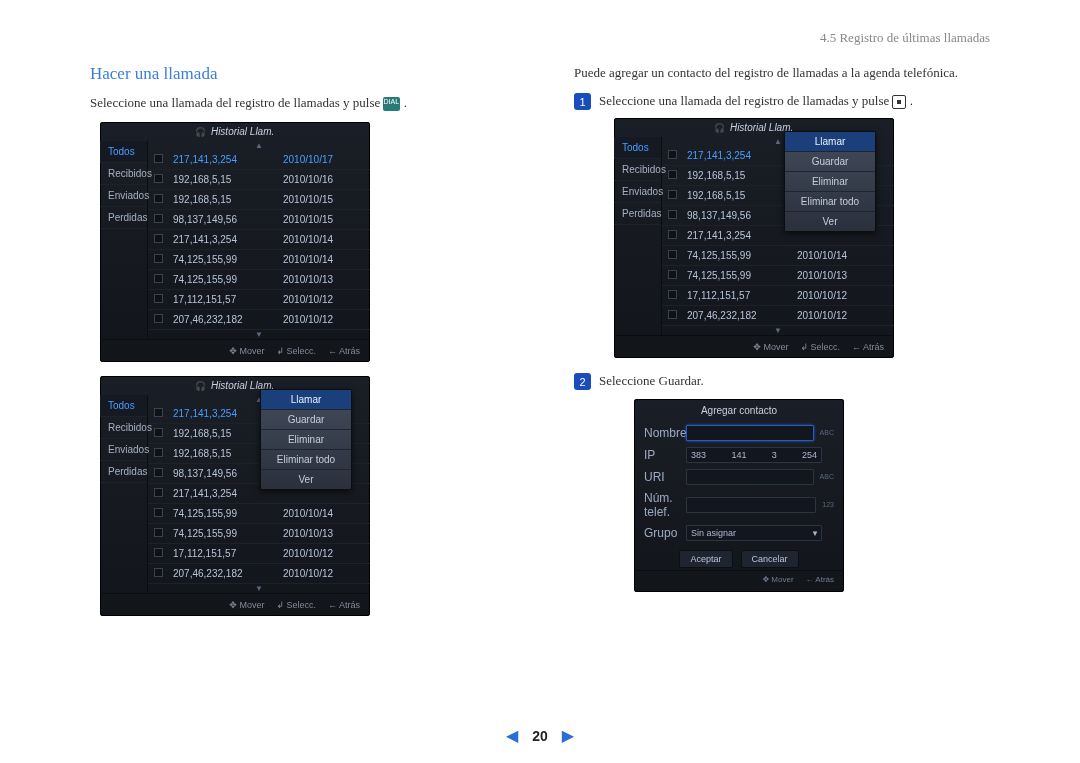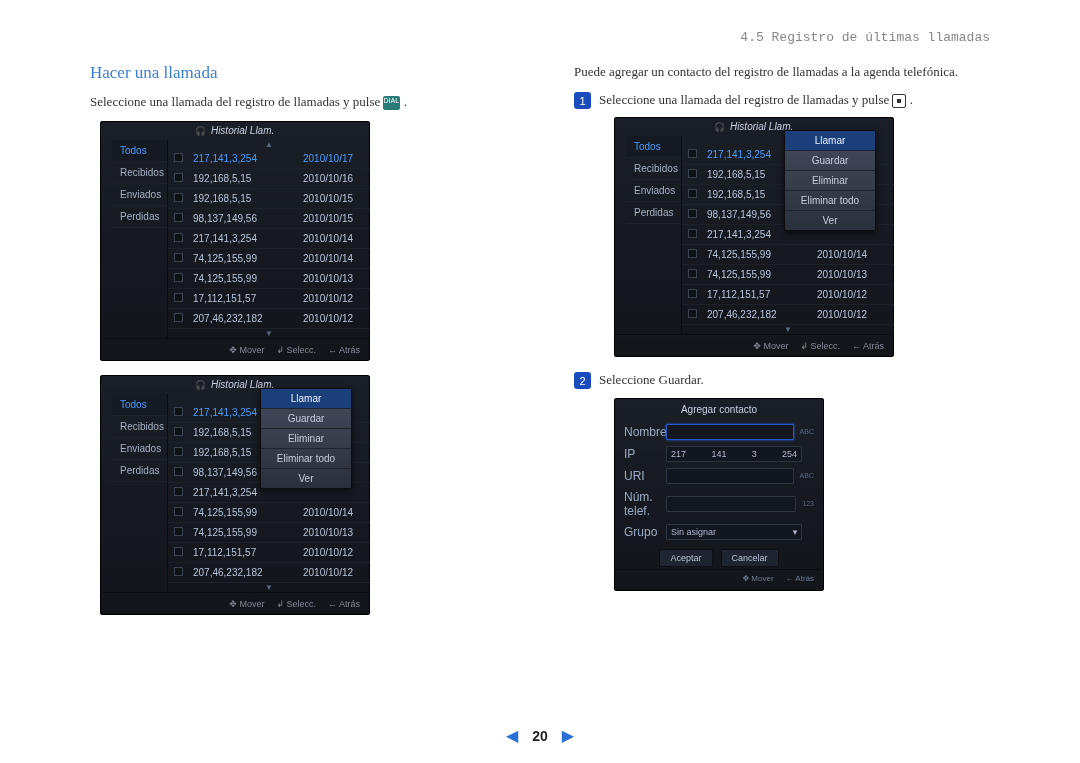--- a/index.html
+++ b/index.html
@@ -1,35 +1,35 @@
 <!DOCTYPE html>
 <html><head>
 <meta charset="utf-8">
 <style>
   * { box-sizing: border-box; margin: 0; padding: 0; }
   body { font-family: Georgia, serif; background: #fff; width: 1080px; height: 763px; position: relative; padding: 30px 90px 0 90px; color: #333; }
-  .breadcrumb { text-align: right; font-size: 13px; color: #888; margin-bottom: 18px; font-family: Liberation Mono, monospace; }
+  .breadcrumb { text-align: right; font-size: 13px; color: #888; margin-bottom: 18px; }
   .columns { display: flex; gap: 68px; }
   .col { flex: 1; }
   h2 { color: #3B7EDA; font-size: 17px; font-weight: normal; margin-bottom: 10px; }
   .body-text { font-size: 13px; margin-bottom: 10px; line-height: 1.4; }
   .body-text .inline-icon { display: inline-block; vertical-align: middle; }
   .step-row { display: flex; align-items: flex-start; gap: 8px; margin: 6px 0 8px; }
   .step-num { background: #1a4dbb; color: #fff; width: 17px; height: 17px; border-radius: 3px; font-size: 11px; font-family: Arial, sans-serif; display: flex; align-items: center; justify-content: center; flex-shrink: 0; margin-top: 1px; }
   .step-text { font-size: 13px; line-height: 1.4; }
   .icon-dial { width: 17px; height: 14px; background: #2b7a7a; border-radius: 2px; display: inline-flex; align-items: center; justify-content: center; color:#fff; font-size:7px; font-family: Arial; vertical-align: middle; }
   .icon-opt { width: 14px; height: 14px; border: 1px solid #333; border-radius: 2px; display: inline-flex; align-items:center; justify-content:center; vertical-align: middle; }
   .icon-opt::after { content:""; width:4px; height:4px; background:#333; }
   
   
   .ui-panel { background: linear-gradient(#1a1e26,#12151a); border-radius: 3px; color: #b7c4da; font-family: Arial, sans-serif; font-size: 10px; margin: 4px 0 14px 10px; box-shadow: 0 0 0 1px #000 inset; }
   .ui-title { text-align: center; padding: 4px 0 4px; color: #c7d0e0; font-size: 10px; font-style: italic; }
   .ui-title::before { content:"🎧"; font-style: normal; margin-right: 4px; font-size: 9px; opacity: 0.6; }
   .ui-body { display: flex; }
-  .ui-side { width: 56px; border-right: 1px solid #0a0c10; margin-left: 12px; }
+  .ui-side { width: 48px; border-right: 1px solid #0a0c10; }
   .ui-side div { padding: 5px 8px; border-bottom: 1px solid #1d2129; color:#a4b0c4; }
   .ui-side div.active { color:#4a9eff; background:#141922; }
   .ui-main { flex: 1; position: relative; }
   .ui-row { display: flex; align-items: flex-start; padding: 4px 6px; border-bottom: 1px solid #1d2129; }
   .ui-row.top { color:#4a9eff; }
   .ui-cbox { width: 9px; height: 9px; border: 1px solid #3a4250; margin-right: 10px; background:#0e1115; flex-shrink:0; }
   .ui-ip { width: 110px; }
   .ui-date { }
   .ui-arrow { color:#5a697f; font-size:8px; padding: 0 4px; text-align:center; }
   .ui-footer { display: flex; justify-content:flex-end; gap: 12px; padding: 6px 10px; color:#889; font-size: 9px; border-top: 1px solid #0a0c10; }
@@ -285,31 +285,31 @@
         <span>↲ <span>Selecc.</span></span>
         <span>← <span>Atrás</span></span>
       </div>
     </div>
 
     <div class="step-row">
       <div class="step-num">2</div>
       <div class="step-text">Seleccione Guardar.</div>
     </div>
 
-    <div class="ac-panel" style="margin-left:40px">
+    <div class="ac-panel" style="margin-left:60px">
       <div class="ac-title">Agregar contacto</div>
       <div class="ac-row">
         <label>Nombre</label>
         <div class="field hl"></div>
         <span class="tag">ABC</span>
       </div>
       <div class="ac-row">
         <label>IP</label>
         <div class="field">
-          <span class="seg">217</span>
+          <span class="seg">383</span>
           <span class="seg">141</span>
           <span class="seg">3</span>
           <span class="seg">254</span>
         </div>
         <span class="tag">&nbsp;&nbsp;&nbsp;</span>
       </div>
       <div class="ac-row">
         <label>URI</label>
         <div class="field"></div>
         <span class="tag">ABC</span>

